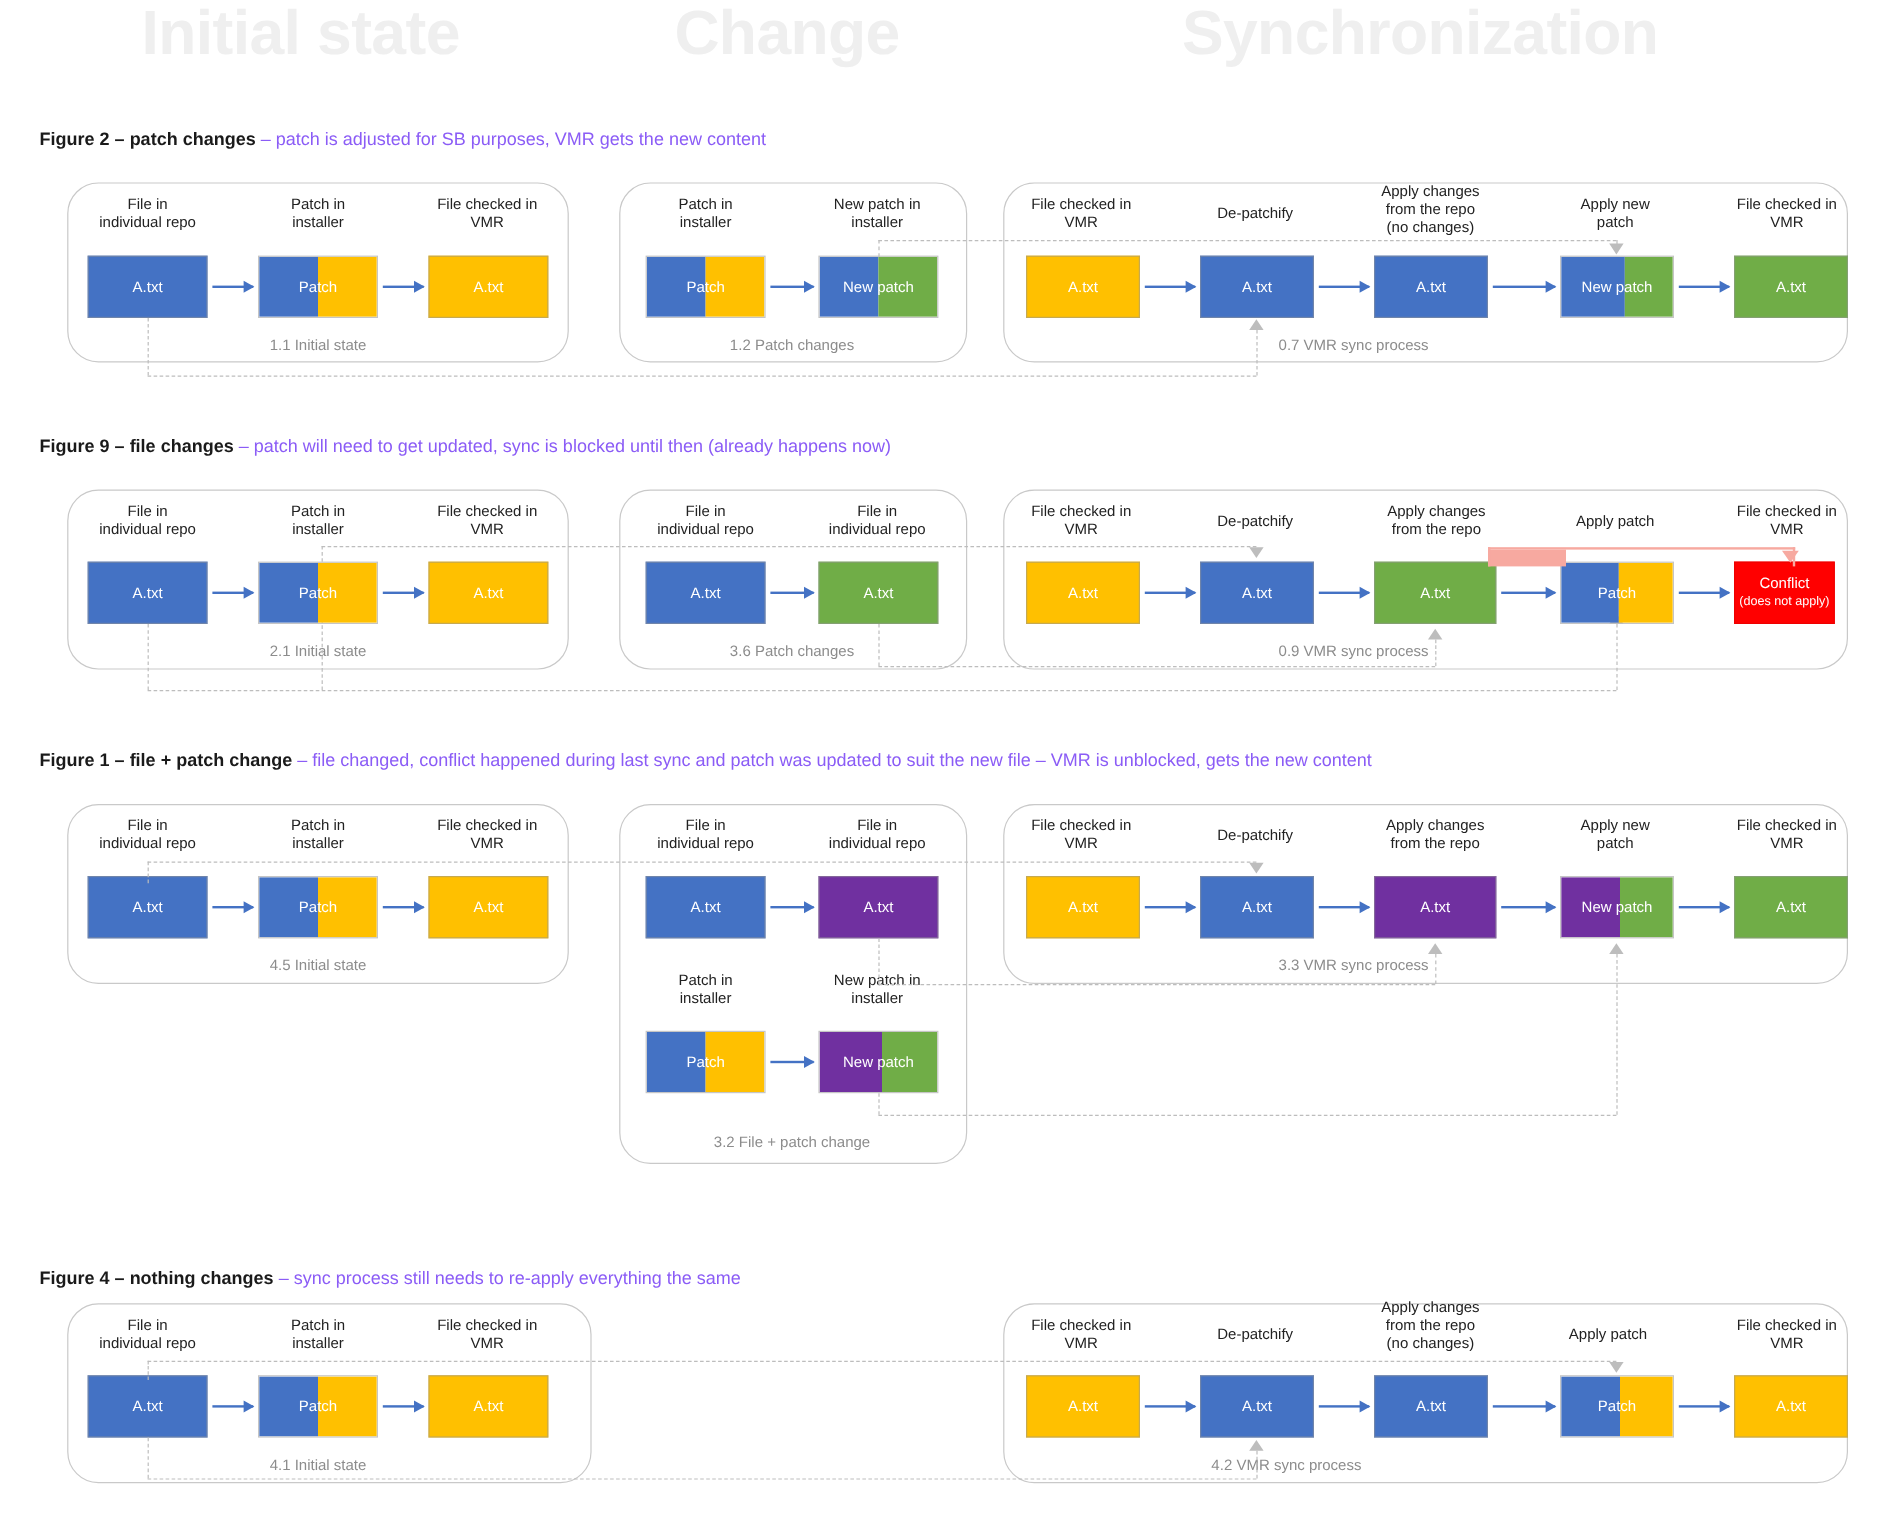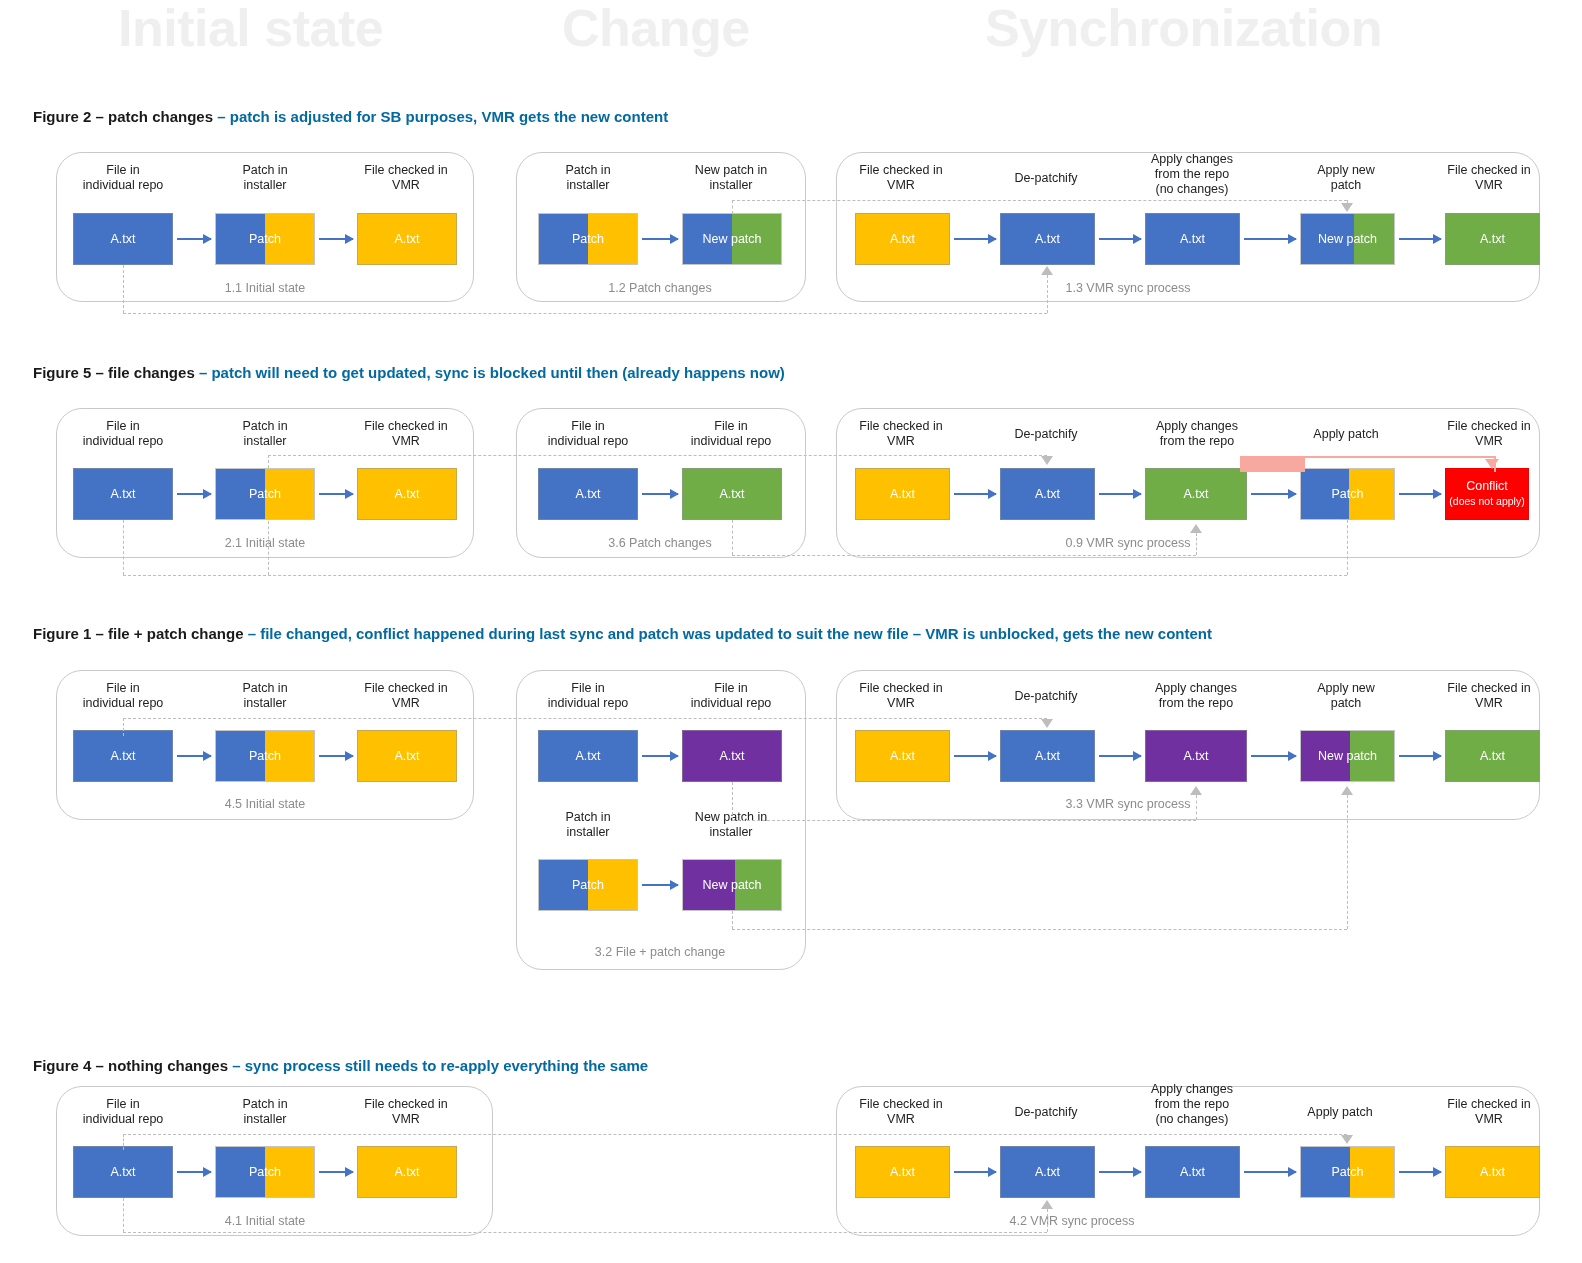--- a/index.html
+++ b/index.html
@@ -17,21 +17,21 @@
   #wm-initial{left:118px;}
   #wm-change{left:562px;}
   #wm-sync{left:985px;}
 
   
   .fig-title{
     position:absolute;left:33px;font-size:15px;white-space:nowrap;
     color:#222;
   }
   .fig-title b{font-weight:700;color:#1a1a1a;}
-  .fig-title span{color:#0369a1;font-weight:700;}
+  .fig-title span{color:#8b5cf6;font-weight:400;}
 
   
   .group{
     position:absolute;border:1.3px solid #c9c9c9;border-radius:26px;
     box-sizing:border-box;background:transparent;
   }
   
 
   .grp-label{
     position:absolute;font-size:12.5px;color:#8c8c8c;white-space:nowrap;
@@ -96,21 +96,21 @@
 <body>
 
 <div class="wm" id="wm-initial">Initial state</div>
 <div class="wm" id="wm-change">Change</div>
 <div class="wm" id="wm-sync">Synchronization</div>
 
 <div class="fig-title" style="top:108px">
   <b>Figure 2 – patch changes</b><span> – patch is adjusted for SB purposes, VMR gets the new content</span>
 </div>
 <div class="fig-title" style="top:364px">
-  <b>Figure 5 – file changes</b><span> – patch will need to get updated, sync is blocked until then (already happens now)</span>
+  <b>Figure 9 – file changes</b><span> – patch will need to get updated, sync is blocked until then (already happens now)</span>
 </div>
 <div class="fig-title" style="top:625px">
   <b>Figure 1 – file + patch change</b><span> – file changed, conflict happened during last sync and patch was updated to suit the new file – VMR is unblocked, gets the new content</span>
 </div>
 <div class="fig-title" style="top:1057px">
   <b>Figure 4 – nothing changes</b><span> – sync process still needs to re-apply everything the same</span>
 </div>
 
 <div class="group" style="left:56px;top:152px;width:418px;height:150px"></div>
 <div class="group" style="left:516px;top:152px;width:290px;height:150px"></div>
@@ -170,21 +170,21 @@
 <div class="arrow" style="left:1244px;top:238px;width:52px"></div>
 <div class="node" style="left:1300px;top:213px;width:95px;height:52px">
   <span class="half l" style="width:57%;background:#4472C4"></span>
   <span class="half r" style="width:43%;background:#70AD47"></span>
   <span class="lbl">New patch</span>
 </div>
 <div class="arrow" style="left:1399px;top:238px;width:42px"></div>
 <div class="node" style="left:1445px;top:213px;width:95px;height:52px;background:#70AD47">
   <span class="lbl">A.txt</span>
 </div>
-<div class="grp-label" style="left:1128px;top:281px">1.3 VMR sync process</div>
+<div class="grp-label" style="left:1128px;top:281px">0.7 VMR sync process</div>
 
 <div class="dl-v" style="left:123px;top:265px;height:48px"></div>
 <div class="dl-h" style="left:123px;top:313px;width:924px"></div>
 <div class="dl-v" style="left:1047px;top:275px;height:38px"></div>
 <div class="dtri-up" style="left:1041px;top:266px"></div>
 
 <div class="dl-v" style="left:732px;top:200px;height:14px"></div>
 <div class="dl-h" style="left:732px;top:200px;width:615px"></div>
 <div class="dl-v" style="left:1347px;top:200px;height:4px"></div>
 <div class="dtri-down" style="left:1341px;top:203px"></div>

